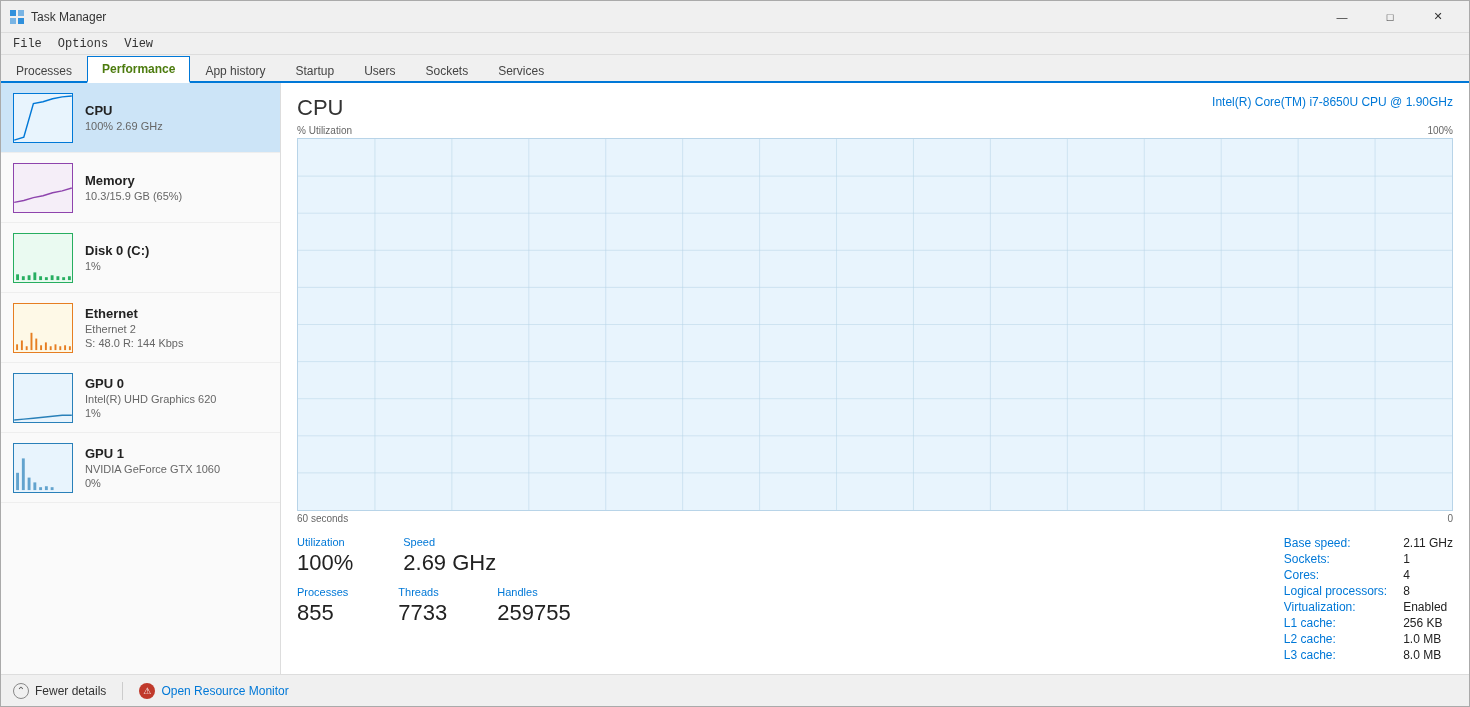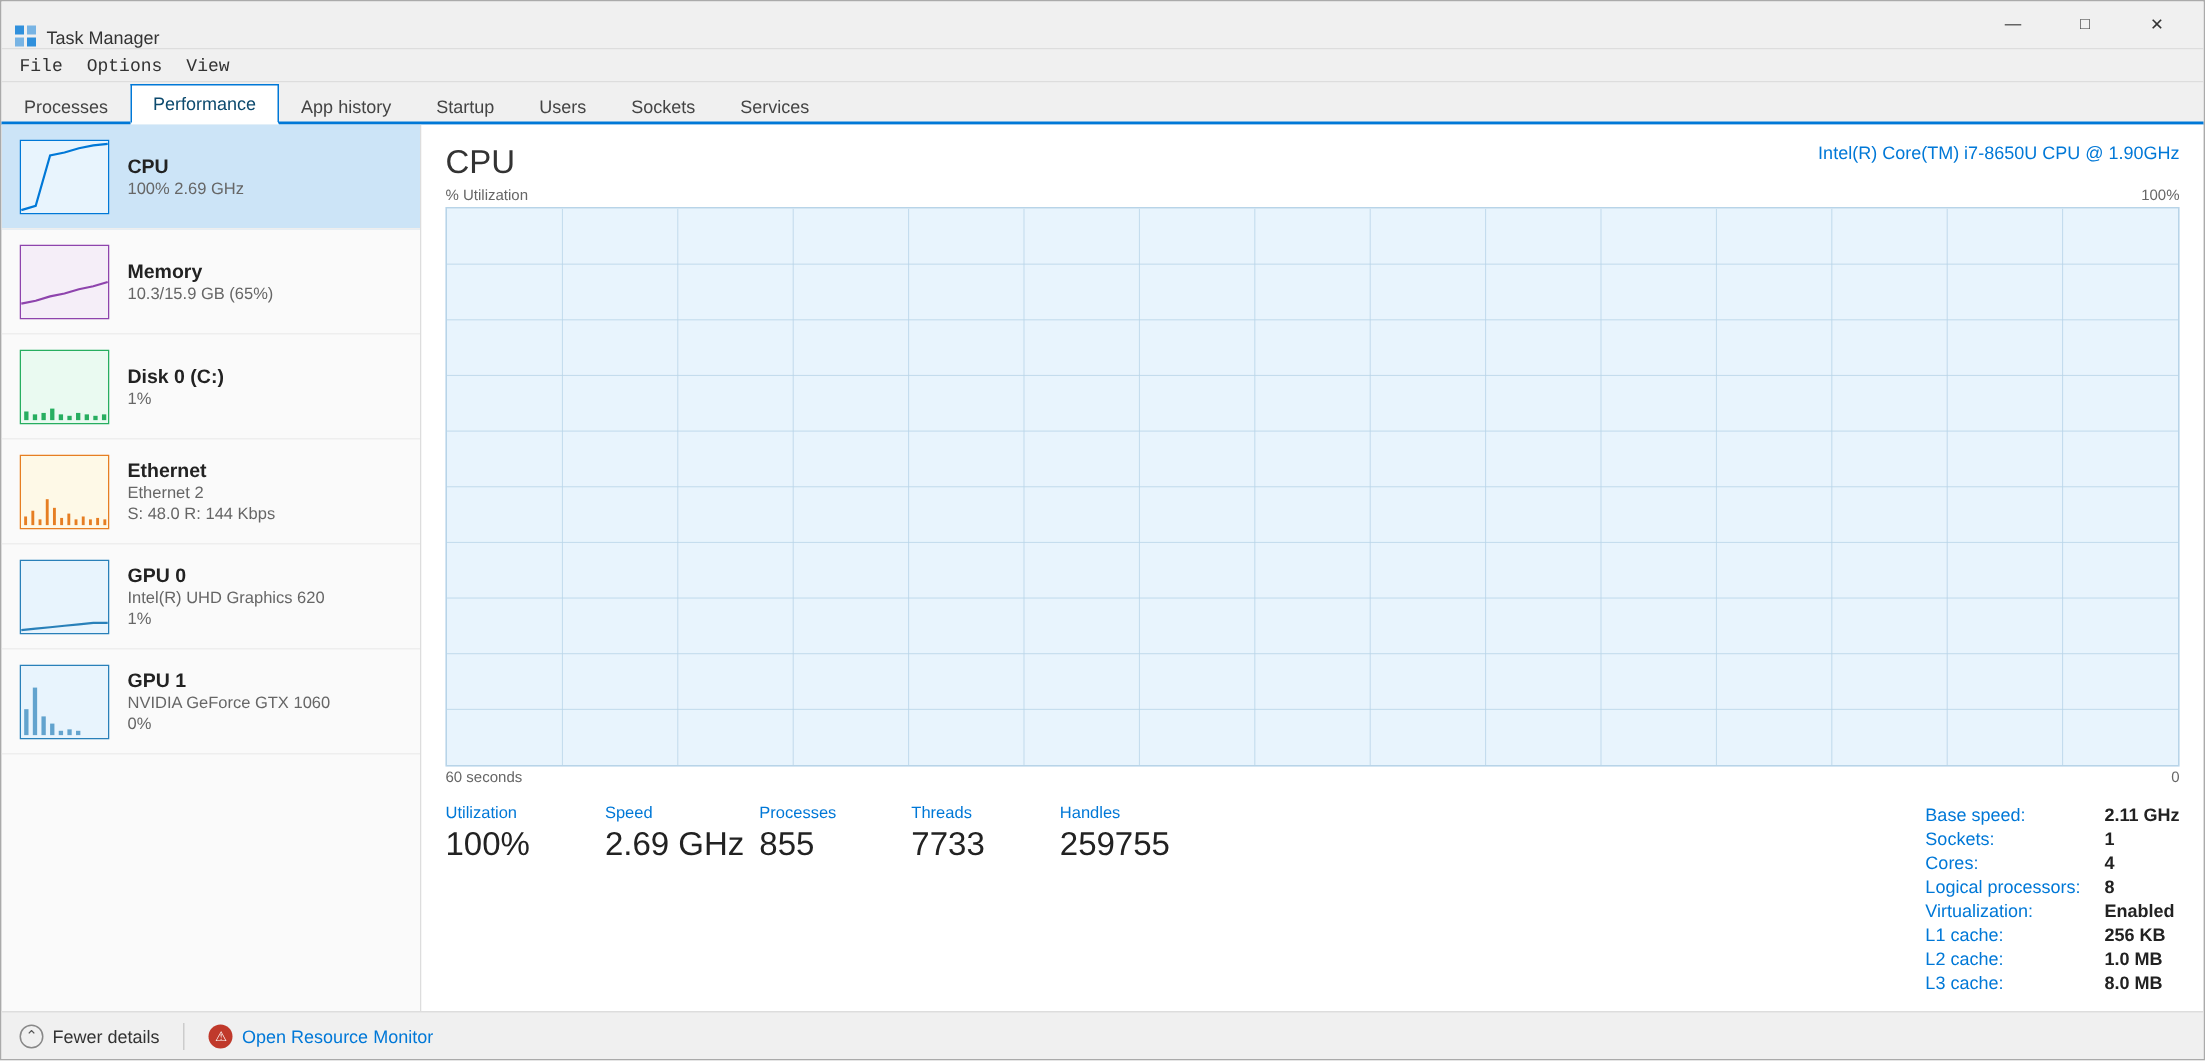--- a/index.html
+++ b/index.html
@@ -16,21 +16,21 @@
       height: 707px;
       background: #fafafa;
       border: 1px solid #aaa;
       display: flex;
       flex-direction: column;
     }
     .title-bar {
       background: #f0f0f0;
       height: 32px;
       display: flex;
-      align-items: flex-end;
+      align-items: center;
       padding: 0 8px;
       border-bottom: 1px solid #ddd;
       flex-shrink: 0;
     }
     .title-bar-icon {
       width: 16px;
       height: 16px;
       margin-right: 6px;
       display: flex;
       align-items: center;
@@ -88,22 +88,22 @@
       font-size: 12px;
       color: #444;
       border: 1px solid transparent;
       border-bottom: none;
       margin-bottom: -2px;
       background: transparent;
     }
     .tab.active {
       background: #ffffff;
       border-color: #0078d7 #0078d7 #ffffff #0078d7;
-      color: #0c4a6e;
-      font-weight: 400;
+      color: #4d7c0f;
+      font-weight: 700;
       border-bottom: 2px solid #ffffff;
     }
     .content {
       display: flex;
       flex: 1;
       overflow: hidden;
     }
     .sidebar {
       width: 280px;
       background: #fafafa;
@@ -248,21 +248,21 @@
     }
     .details-grid {
       margin-left: auto;
       display: grid;
       grid-template-columns: auto auto;
       gap: 2px 16px;
       font-size: 12px;
       align-self: flex-start;
     }
     .detail-label { color: #0078d7; }
-    .detail-value { color: #222; font-weight: 700; }
+    .detail-value { color: #222; font-weight: 400; }
     .bottom-bar {
       height: 32px;
       background: #f0f0f0;
       border-top: 1px solid #ddd;
       display: flex;
       align-items: center;
       padding: 0 12px;
       gap: 16px;
       flex-shrink: 0;
     }
@@ -302,21 +302,21 @@
       justify-content: center;
       font-size: 9px;
       color: white;
     }
     .stats-and-details {
       display: flex;
       justify-content: space-between;
       align-items: flex-start;
       margin-top: 6px;
     }
-    .left-stats { display: flex; flex-direction: row; gap: 10px; }
+    .left-stats { display: flex; flex-direction: column; gap: 10px; }
     .stats-row-inline { display: flex; gap: 50px; }
   </style>
 </head>
 <body>
 
 <div class="window">
 
   <div class="title-bar">
     <div class="title-bar-icon">
       <svg width="16" height="16" viewBox="0 0 16 16">

